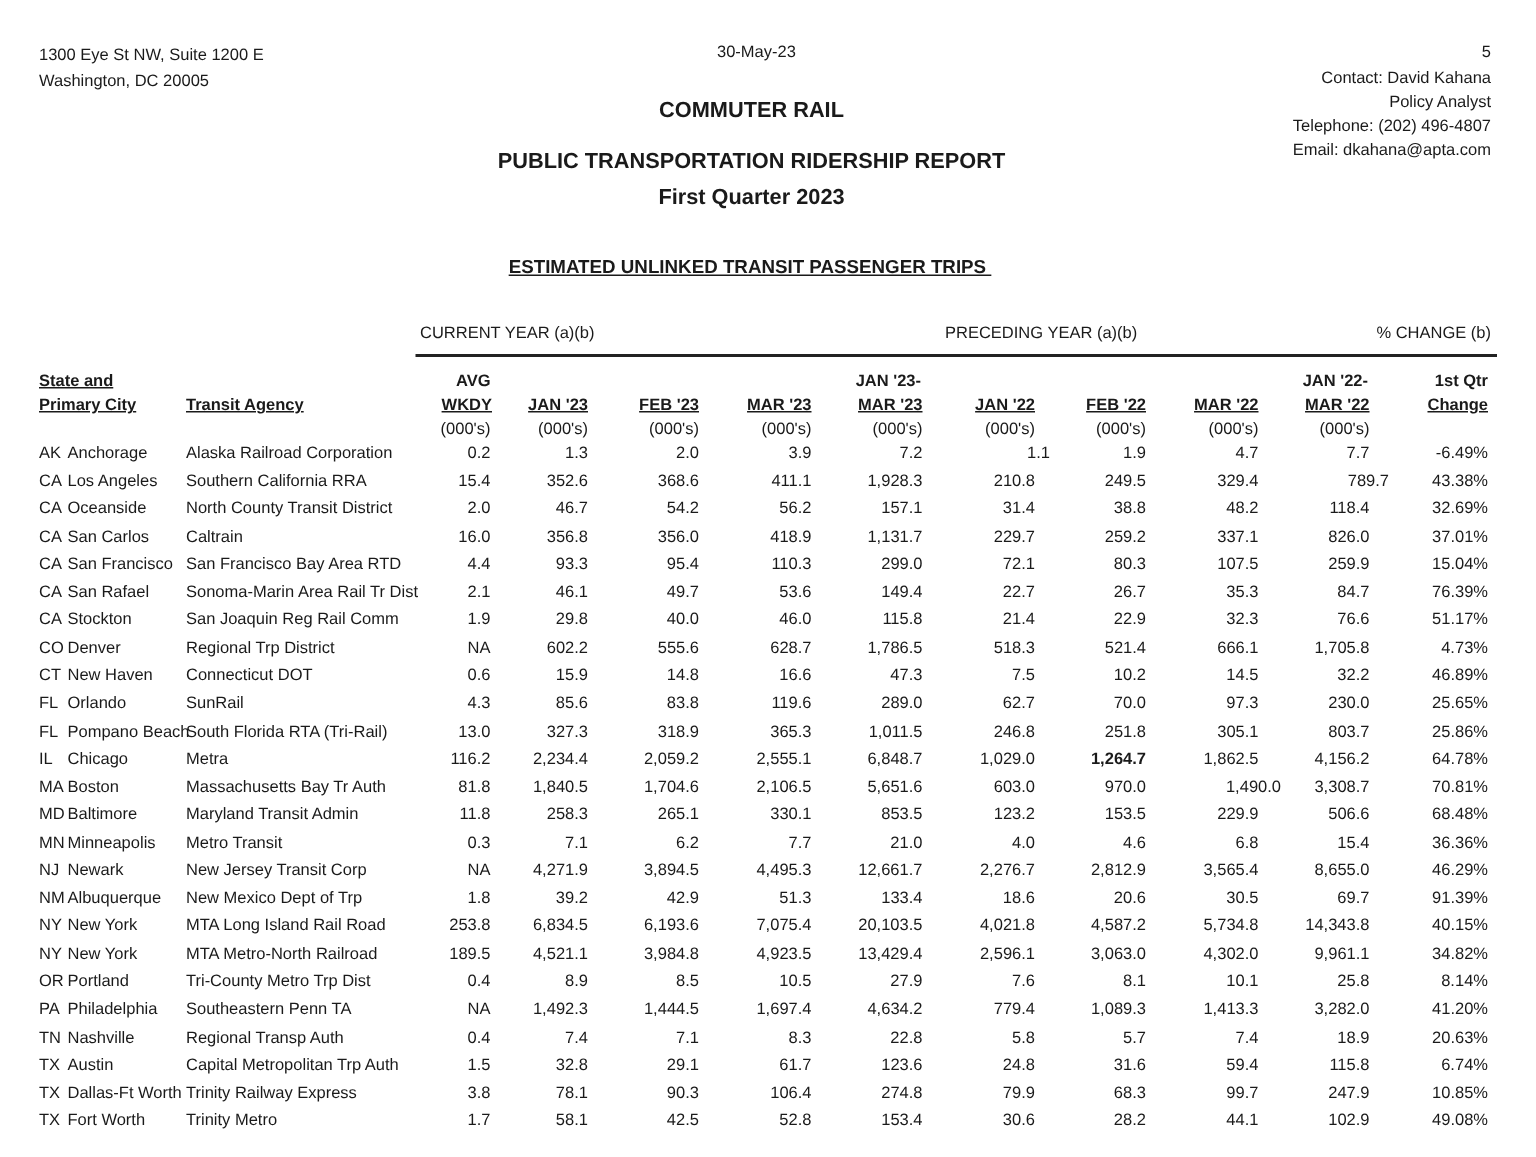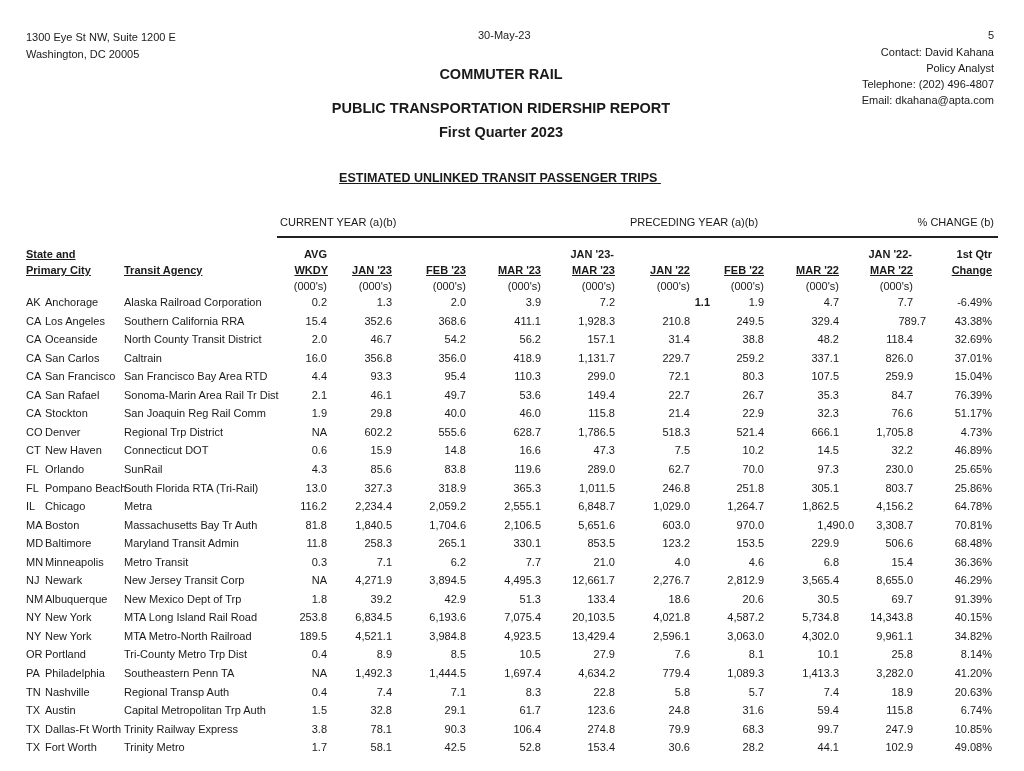--- a/index.html
+++ b/index.html
@@ -84,21 +84,21 @@
 <div id="table-body">
     <div class="row" style="top: 296px;">
     <span class="c st">AK</span>
     <span class="c city">Anchorage</span>
     <span class="c agency">Alaska Railroad Corporation</span>
     <span class="c n" style="right:697px;">0.2</span>
     <span class="c n" style="right:632px;">1.3</span>
     <span class="c n" style="right:558px;">2.0</span>
     <span class="c n" style="right:483px;">3.9</span>
     <span class="c n" style="right:409px;">7.2</span>
-    <span class="c n" style="right:314px;font-weight:bold;">1.1</span>
+    <span class="c n" style="right:324px;">1.1</span>
     <span class="c n" style="right:260px;">1.9</span>
     <span class="c n" style="right:185px;">4.7</span>
     <span class="c n" style="right:111px;">7.7</span>
     <span class="c n" style="right:32px;">-6.49%</span>
   </div>
     <div class="row" style="top: 314.55px;">
     <span class="c st">CA</span>
     <span class="c city">Los Angeles</span>
     <span class="c agency">Southern California RRA</span>
     <span class="c n" style="right:697px;">15.4</span>
@@ -250,21 +250,21 @@
     <div class="row" style="top: 500.05px;">
     <span class="c st">IL</span>
     <span class="c city">Chicago</span>
     <span class="c agency">Metra</span>
     <span class="c n" style="right:697px;">116.2</span>
     <span class="c n" style="right:632px;">2,234.4</span>
     <span class="c n" style="right:558px;">2,059.2</span>
     <span class="c n" style="right:483px;">2,555.1</span>
     <span class="c n" style="right:409px;">6,848.7</span>
     <span class="c n" style="right:334px;">1,029.0</span>
-    <span class="c n" style="right:260px;">1,264.7</span>
+    <span class="c n" style="right:260px;font-weight:bold;">1,264.7</span>
     <span class="c n" style="right:185px;">1,862.5</span>
     <span class="c n" style="right:111px;">4,156.2</span>
     <span class="c n" style="right:32px;">64.78%</span>
   </div>
     <div class="row" style="top: 518.6px;">
     <span class="c st">MA</span>
     <span class="c city">Boston</span>
     <span class="c agency">Massachusetts Bay Tr Auth</span>
     <span class="c n" style="right:697px;">81.8</span>
     <span class="c n" style="right:632px;">1,840.5</span>

